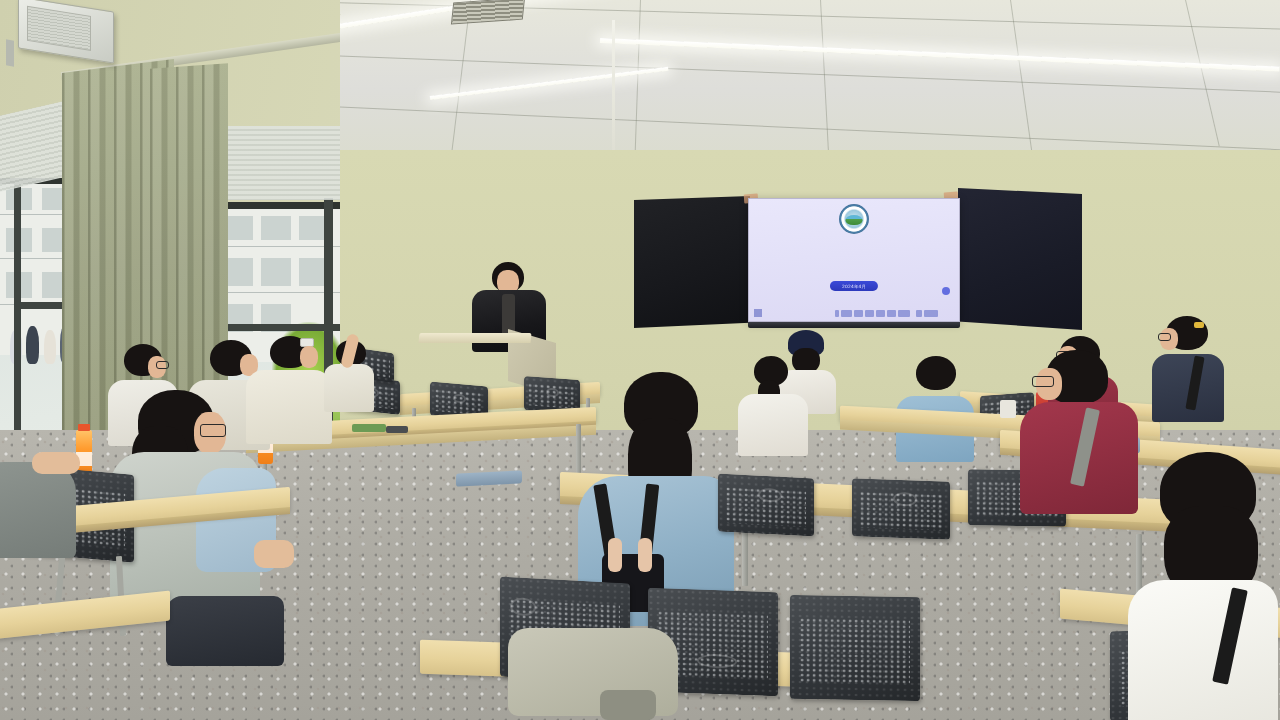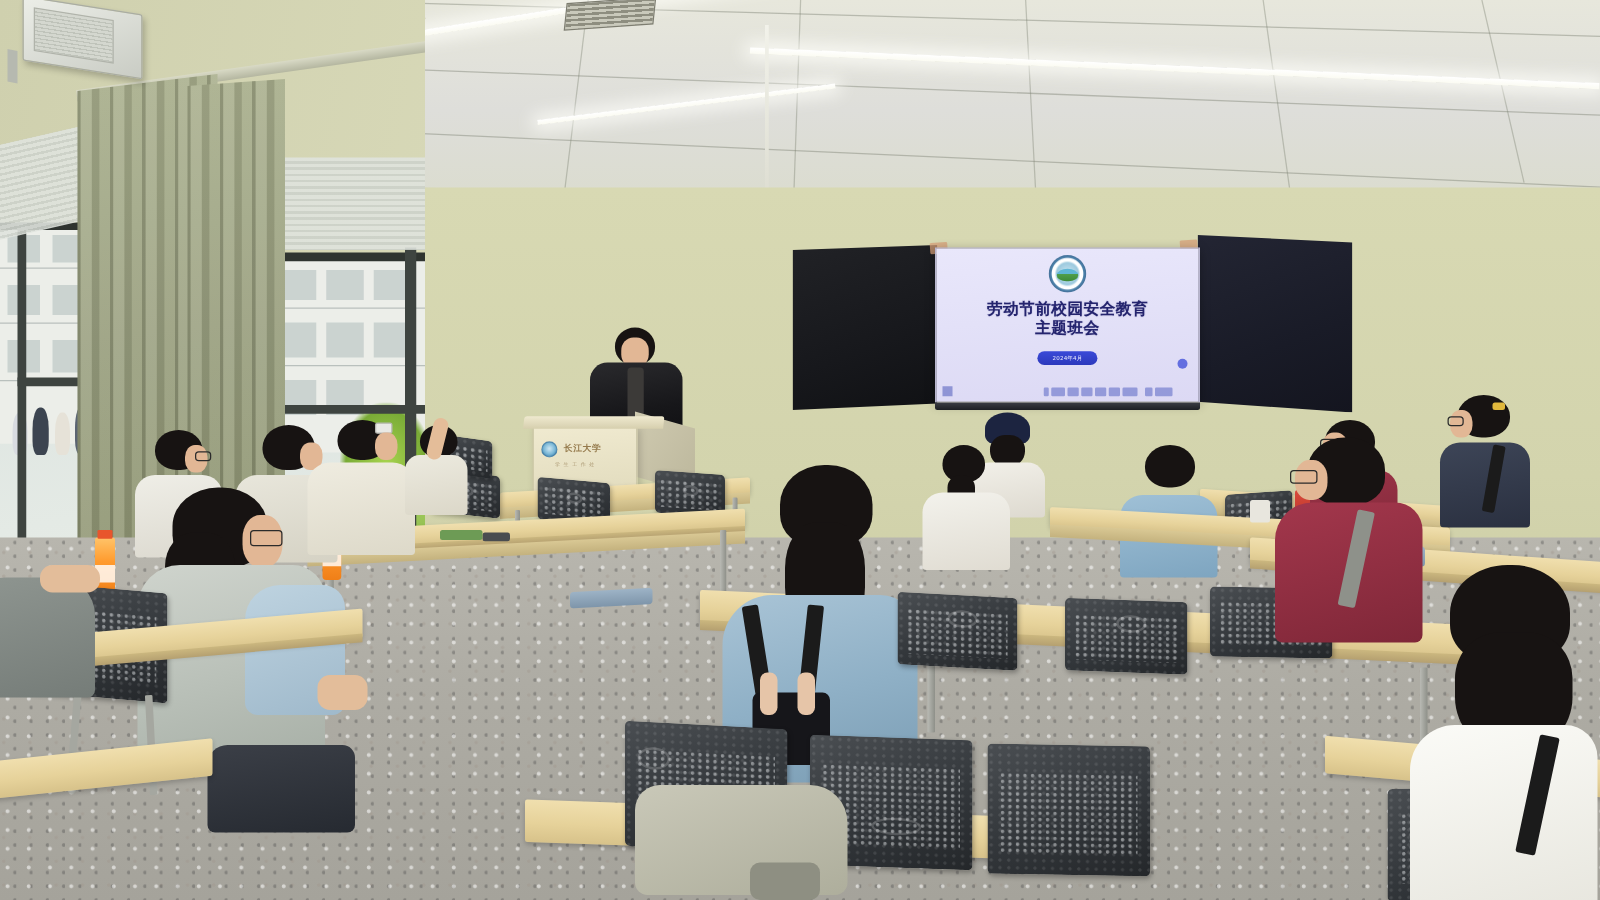--- a/index.html
+++ b/index.html
@@ -446,24 +446,20 @@
 
   <div class="board" style="left:634px; top:196px; width:116px; height:132px; clip-path:polygon(0 4px, 100% 0, 100% 96%, 0 100%);"></div>
   <div class="board-right" style="left:958px; top:188px; width:124px; height:142px; clip-path:polygon(0 0, 100% 6px, 100% 100%, 0 94%);"></div>
 
   <div class="tape" style="left:744px; top:194px; transform:rotate(-4deg);"></div>
   <div class="tape" style="left:944px; top:192px; transform:rotate(-4deg);"></div>
 
   <div class="screen">
     <div class="screen-inner">
       <div class="emblem"></div>
-      <div class="slide-title">
-        <span>劳动节前校园安全教育</span>
-        <span class="l2">主题班会</span>
-      </div>
       <div class="slide-date">2024年4月</div>
       <div class="slide-dot"></div>
       <div class="slide-corner"></div>
       <div class="slide-footer">
         <span class="sf-chip" style="width:4px;"></span>
         <span class="sf-chip" style="width:11px;"></span>
         <span class="sf-chip" style="width:9px;"></span>
         <span class="sf-chip" style="width:9px;"></span>
         <span class="sf-chip" style="width:9px;"></span>
         <span class="sf-chip" style="width:9px;"></span>
@@ -476,25 +472,20 @@
   <div class="screen-bar"></div>
 
   <div class="person" style="left:470px; top:262px; width:80px; height:90px;">
     <div class="head" style="left:22px; top:0px; width:32px; height:30px;"></div>
     <div class="face" style="left:27px; top:8px; width:22px; height:24px;"></div>
     <div class="torso" style="left:2px; top:28px; width:74px; height:62px; background:linear-gradient(170deg,#2a2a2d 0%,#17171a 60%,#0f0f12 100%); border-radius:14px 14px 4px 4px;"></div>
     <div class="torso" style="left:32px; top:32px; width:13px; height:42px; background:#3c3a38; border-radius:3px;"></div>
   </div>
 
   <div class="podium-side"></div>
-  <div class="podium-body">
-    <div class="podium-logo"></div>
-    <div class="podium-name">长江大学</div>
-    <div class="podium-sub">学 生 工 作 处</div>
-  </div>
   <div class="podium-top"></div>
 
   <div class="floor"></div>
 
   <div class="desk-top" style="left:400px; top:388px; width:200px; height:14px; transform:skewY(-3.5deg);"></div>
   <div class="desk-front" style="left:400px; top:400px; width:200px; height:9px; transform:skewY(-3.5deg);"></div>
   <div class="desk-leg" style="left:412px; top:408px; width:4px; height:34px;"></div>
   <div class="desk-leg" style="left:586px; top:398px; width:4px; height:36px;"></div>
 
   <div class="chair-back" style="left:344px; top:378px; width:56px; height:34px; transform:skewY(6deg);">

